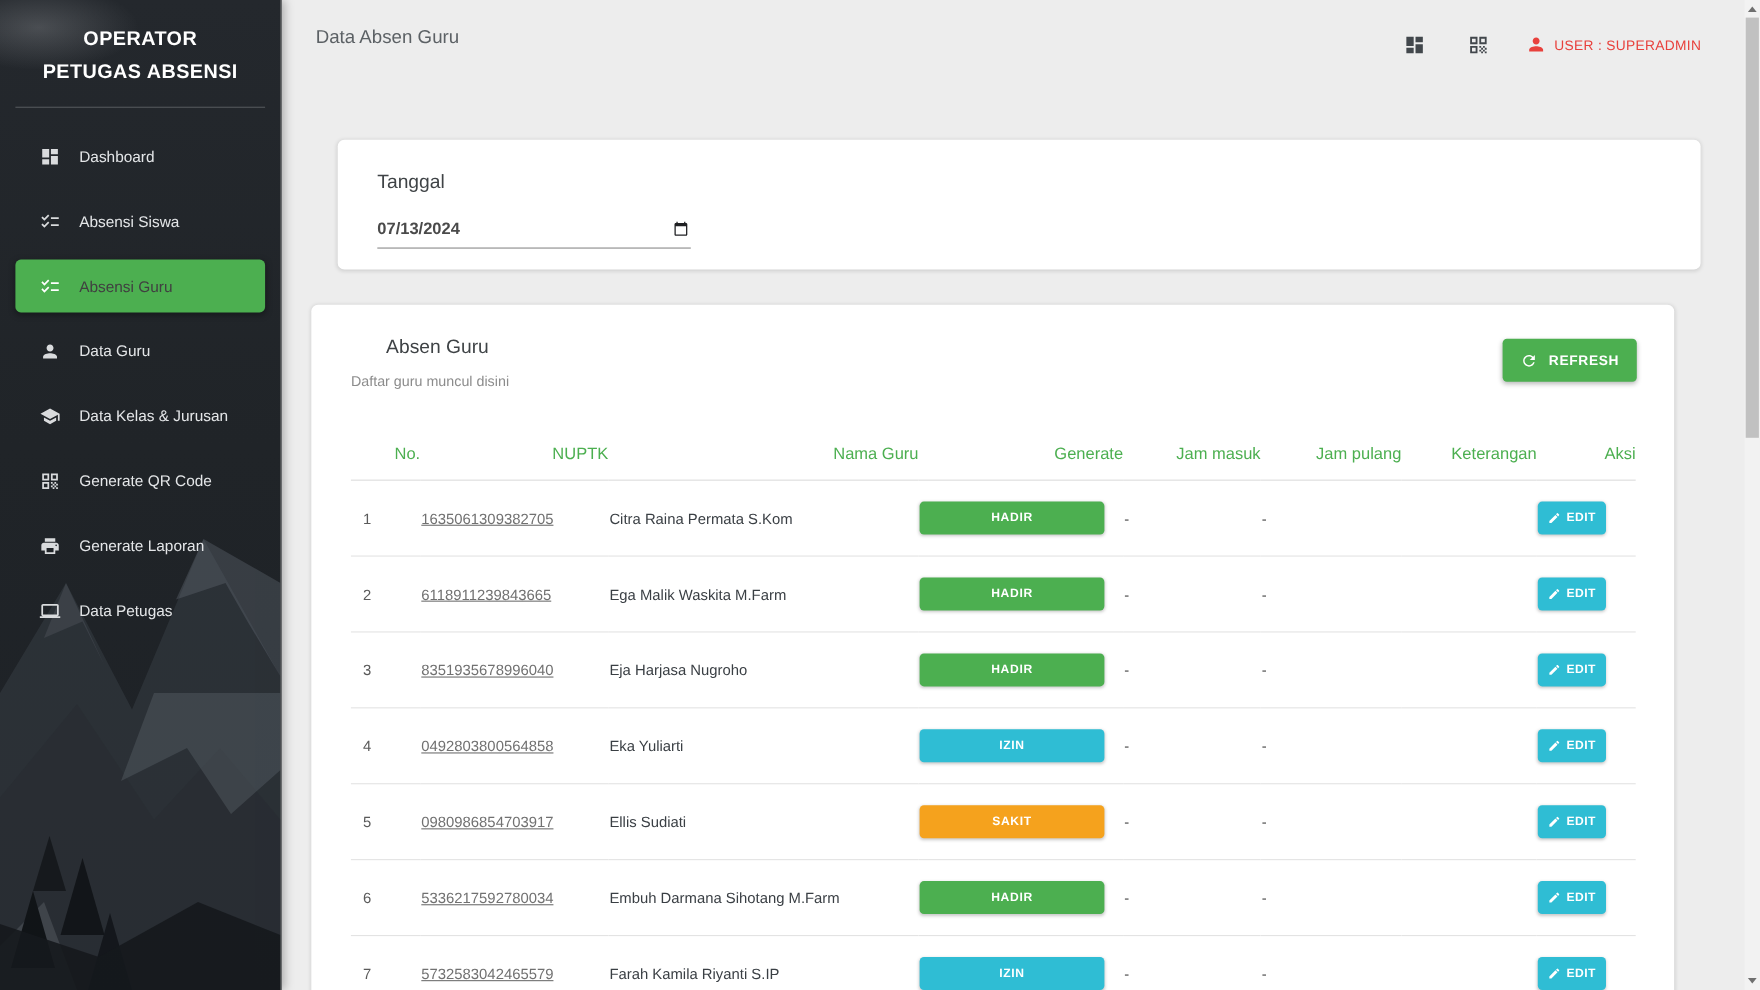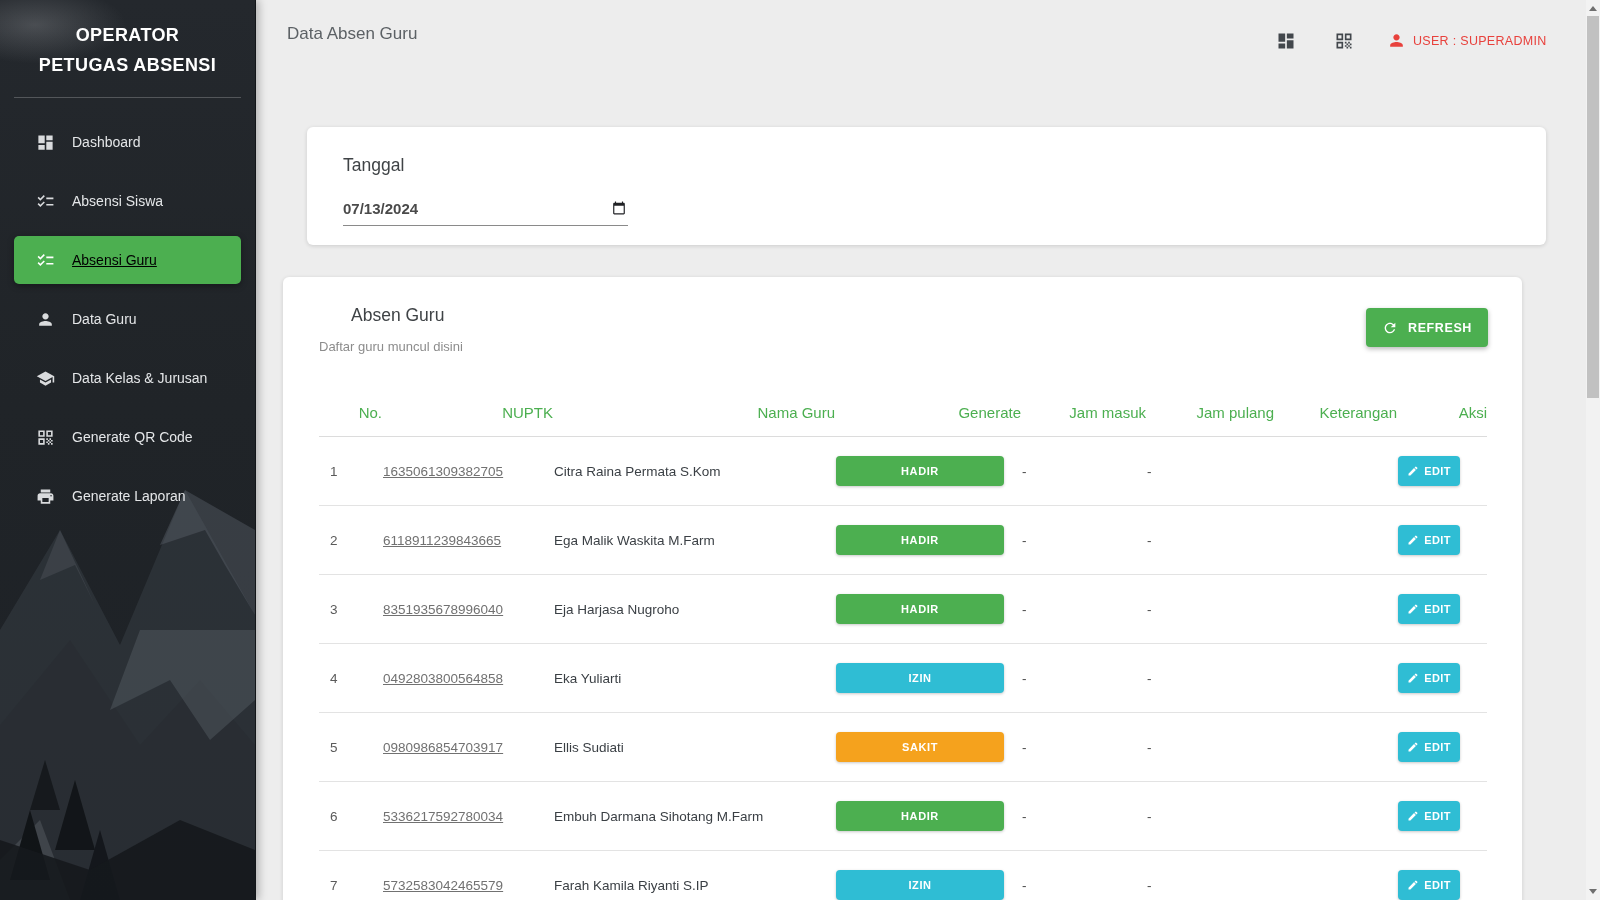--- a/index.html
+++ b/index.html
@@ -26,21 +26,21 @@
     color:#ffffff; font-size:18px; font-weight:bold; line-height:30px; letter-spacing:.4px;
   }
   .sb-divider { position:relative; height:1px; background:rgba(255,255,255,0.22); margin:17px 14px 0 14px; }
   .menu { position:relative; padding-top:20px; }
   .menu-item {
     display:flex; align-items:center; height:48px; margin:0 14px 11px 14px;
     border-radius:5px; padding-left:22px; box-sizing:border-box;
     color:#e4e6e8; font-size:14px; cursor:pointer;
   }
   .menu-item svg { width:19px; height:19px; margin-right:17px; color:#d9dbdd; flex:none; }
-  .menu-item.active { background:#4caf50; color:#000000; box-shadow:0 2px 6px rgba(0,0,0,0.35);text-decoration:underline; }
+  .menu-item.active { background:#4caf50; color:#404040; box-shadow:0 2px 6px rgba(0,0,0,0.35); }
   .menu-item.active svg { color:#ffffff; }
   
   .main { position:absolute; left:255px; top:0; width:1331px; height:900px; background:#ededed; }
   .page-title { position:absolute; left:32px; top:24px; font-size:17px; color:#5c6165; }
   .top-icon-btn { position:absolute; top:31px; width:20px; height:20px; color:#42474c; cursor:pointer; }
   .top-icon-btn svg { width:20px; height:20px; }
   .top-icon-dashboard { left:1021px; }
   .top-icon-qr { left:1079px; }
   .user-chip { position:absolute; left:1132px; top:31px; display:flex; align-items:center; gap:7px; cursor:pointer; }
   .user-chip svg { width:19px; height:19px; color:#e8413c; }
@@ -159,20 +159,26 @@
           <path fill="currentColor" d="M3 11h8V3H3v8zm2-6h4v4H5V5zM3 21h8v-8H3v8zm2-6h4v4H5v-4zM13 3v8h8V3h-8zm6 6h-4V5h4v4zM13 13h2v2h-2zm2 2h2v2h-2zm-2 2h2v2h-2zm2 2h2v2h-2zm2-2h2v2h-2zm0-4h2v2h-2zm2 2h2v2h-2zm0 4h2v2h-2z"></path>
         </svg>
         <span>Generate QR Code</span>
       </div>
       <div class="menu-item">
         <svg viewBox="0 0 24 24">
           <path fill="currentColor" d="M19 8H5c-1.66 0-3 1.34-3 3v6h4v4h12v-4h4v-6c0-1.66-1.34-3-3-3zm-3 11H8v-5h8v5zm3-7c-.55 0-1-.45-1-1s.45-1 1-1 1 .45 1 1-.45 1-1 1zm-1-9H6v4h12V3z"></path>
         </svg>
         <span>Generate Laporan</span>
       </div>
+      <div class="menu-item">
+        <svg viewBox="0 0 24 24">
+          <path fill="currentColor" d="M20 18c1.1 0 2-.9 2-2V6c0-1.1-.9-2-2-2H4c-1.1 0-2 .9-2 2v10c0 1.1.9 2 2 2H0v2h24v-2h-4zM4 6h16v10H4V6z"></path>
+        </svg>
+        <span>Data Petugas</span>
+      </div>
     </div>
 </div>
 
 <div class="main">
   <div class="page-title">Data Absen Guru</div>
 
   <div class="top-icon-btn top-icon-dashboard">
       <svg viewBox="0 0 24 24" style="width: 100%; height: 100%; display: block;">
         <path fill="currentColor" d="M3 13h8V3H3v10zm0 8h8v-6H3v6zm10 0h8V11h-8v10zm0-18v6h8V3h-8z"></path>
       </svg>

